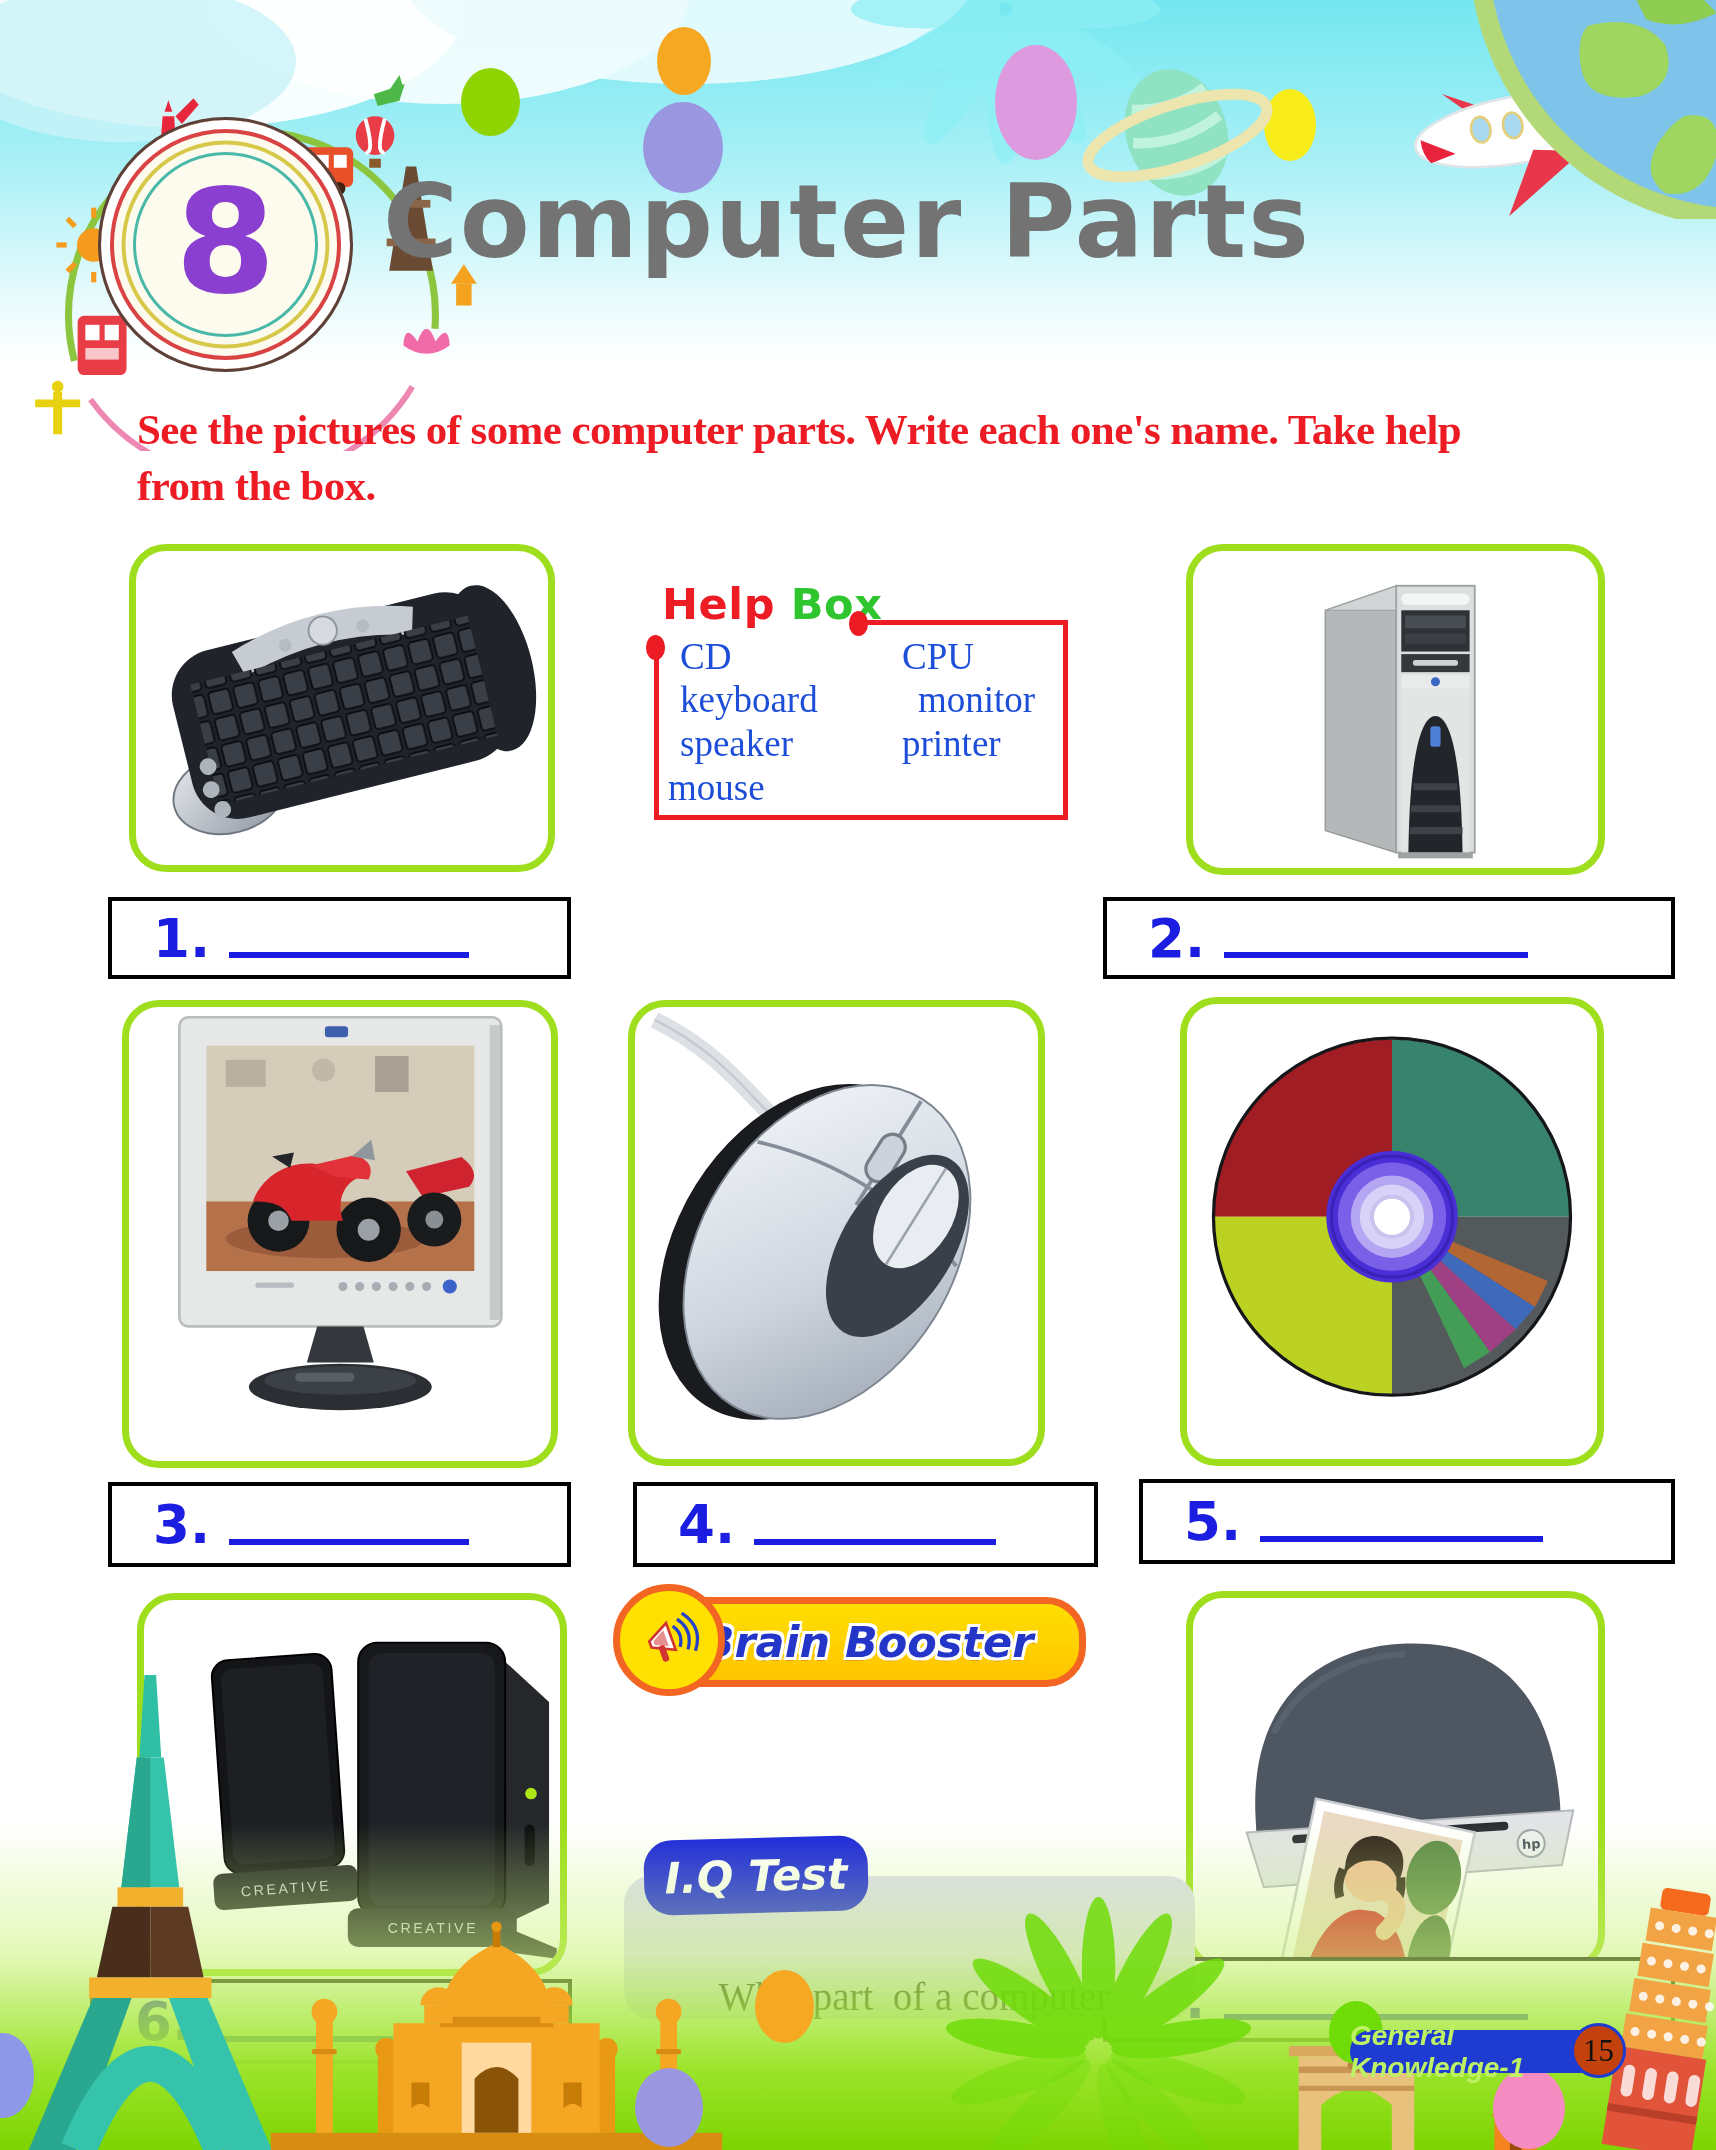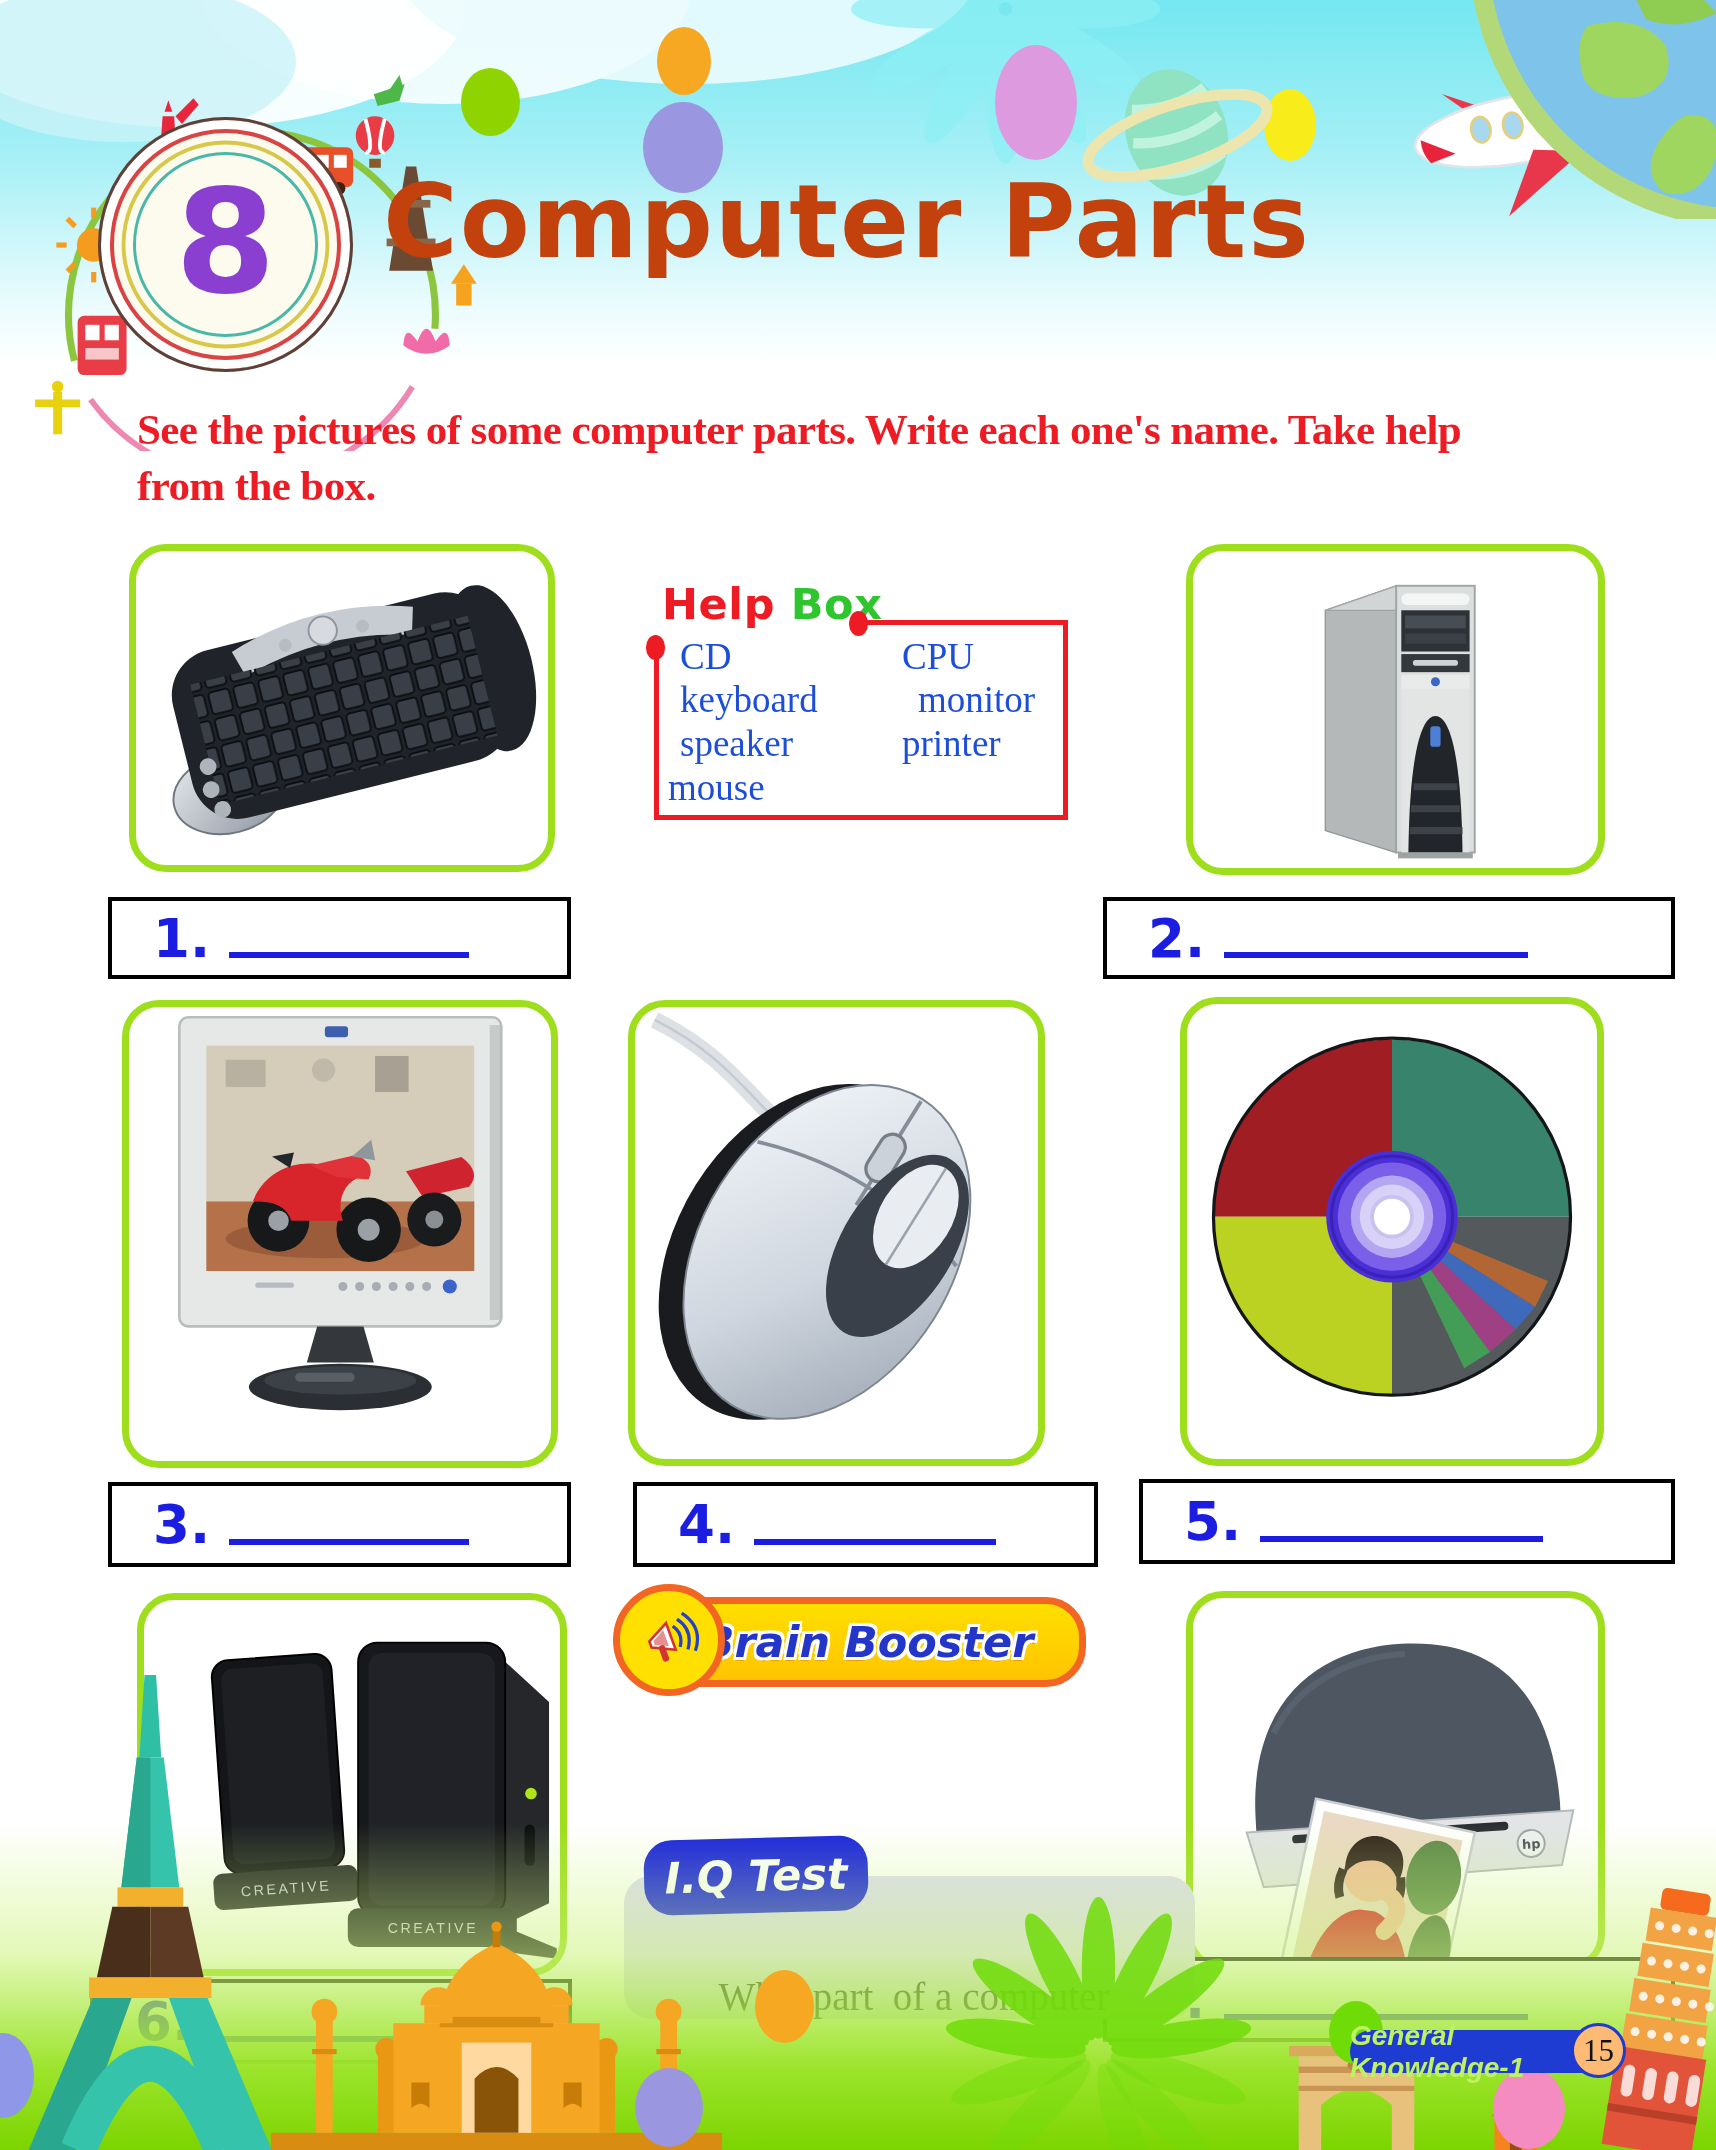--- a/index.html
+++ b/index.html
@@ -5,21 +5,21 @@
   html,body{margin:0;padding:0;background:#888;}
   .page{position:relative;width:1716px;height:2151px;background:#ffffff;overflow:hidden;
         font-family:"Liberation Sans",sans-serif;}
   .abs{position:absolute;}
   .dot{position:absolute;border-radius:50%;}
   
   .sky{position:absolute;left:0;top:0;width:1716px;height:364px;
        background:linear-gradient(180deg,#74e7f0 0%,#a9f0f6 45%,#e8fbfd 82%,#ffffff 100%);}
   .cloud{position:absolute;border-radius:50%;}
   .page-title{position:absolute;left:383px;top:162px;font-family:"DejaVu Sans",sans-serif;
-      font-weight:800;font-size:102px;letter-spacing:1.9px;color:#c2410c;}
+      font-weight:800;font-size:102px;letter-spacing:1.9px;color:#737373;}
   .rings{position:absolute;left:98px;top:117px;width:249px;height:249px;border-radius:50%;
       background:#fdfbee;border:3.9px solid #5d4037;
       box-shadow:inset 0 0 0 9px #ffffff, inset 0 0 0 13px #d94343, inset 0 0 0 20.6px #fdfbee,
                  inset 0 0 0 24.5px #d8c84a, inset 0 0 0 32px #fdfbee, inset 0 0 0 35px #49b8a8;
       display:flex;align-items:center;justify-content:center;}
   .rings span{font-family:"DejaVu Sans",sans-serif;font-weight:800;font-size:145px;color:#8a3fd0;margin-top:-6.4px;}
   .instruction{position:absolute;left:137px;top:402px;width:1482px;color:#ed1c24;
       font-family:"Liberation Serif",serif;font-weight:700;font-size:43px;line-height:1.3;letter-spacing:-0.6px;}
   
   .pic{position:absolute;background:#fff;border:7px solid #9ede1c;border-radius:37px;overflow:hidden;}
@@ -44,21 +44,21 @@
   .note{position:absolute;border-radius:27px;font-family:"Liberation Serif",serif;color:#1c1c1c;}
   .iq-pill{position:absolute;left:644px;top:1838px;width:224px;height:75px;background:#1822df;border-radius:28px;
       display:flex;align-items:center;justify-content:center;transform:rotate(-1.5deg);}
   .iq-pill span{color:#fff;font-family:"DejaVu Sans",sans-serif;font-weight:800;font-style:italic;font-size:43px;}
   
   .grass{position:absolute;left:0;top:1823px;width:1716px;height:327px;
       background:linear-gradient(180deg,rgba(205,243,126,0) 0%,rgba(205,243,126,.55) 40%,#9ce42c 75%,#7cd400 100%);}
   .gk-pill{position:absolute;left:1350px;top:2030px;width:255px;height:43px;background:#1e3bd2;border-radius:22px;
       display:flex;align-items:center;justify-content:center;}
   .gk-pill span{color:#bef264;font-style:italic;font-weight:700;font-size:28px;font-family:"Liberation Sans",sans-serif;}
-  .page-num{position:absolute;left:1571px;top:2023px;width:55px;height:55px;border-radius:50%;background:#fdba74;
+  .page-num{position:absolute;left:1571px;top:2023px;width:55px;height:55px;border-radius:50%;background:#c2410c;
       border:3.9px solid #1e3bd2;box-sizing:border-box;display:flex;align-items:center;justify-content:center;}
   .page-num span{font-family:"Liberation Serif",serif;font-size:31px;color:#111;}
 </style>
 </head>
 <body>
 
 <div class="page">
 
   <div class="sky">
     <div class="cloud" style="left:-77px;top:-110px;width:541px;height:238px;background:#fff;opacity:.92;"></div>

